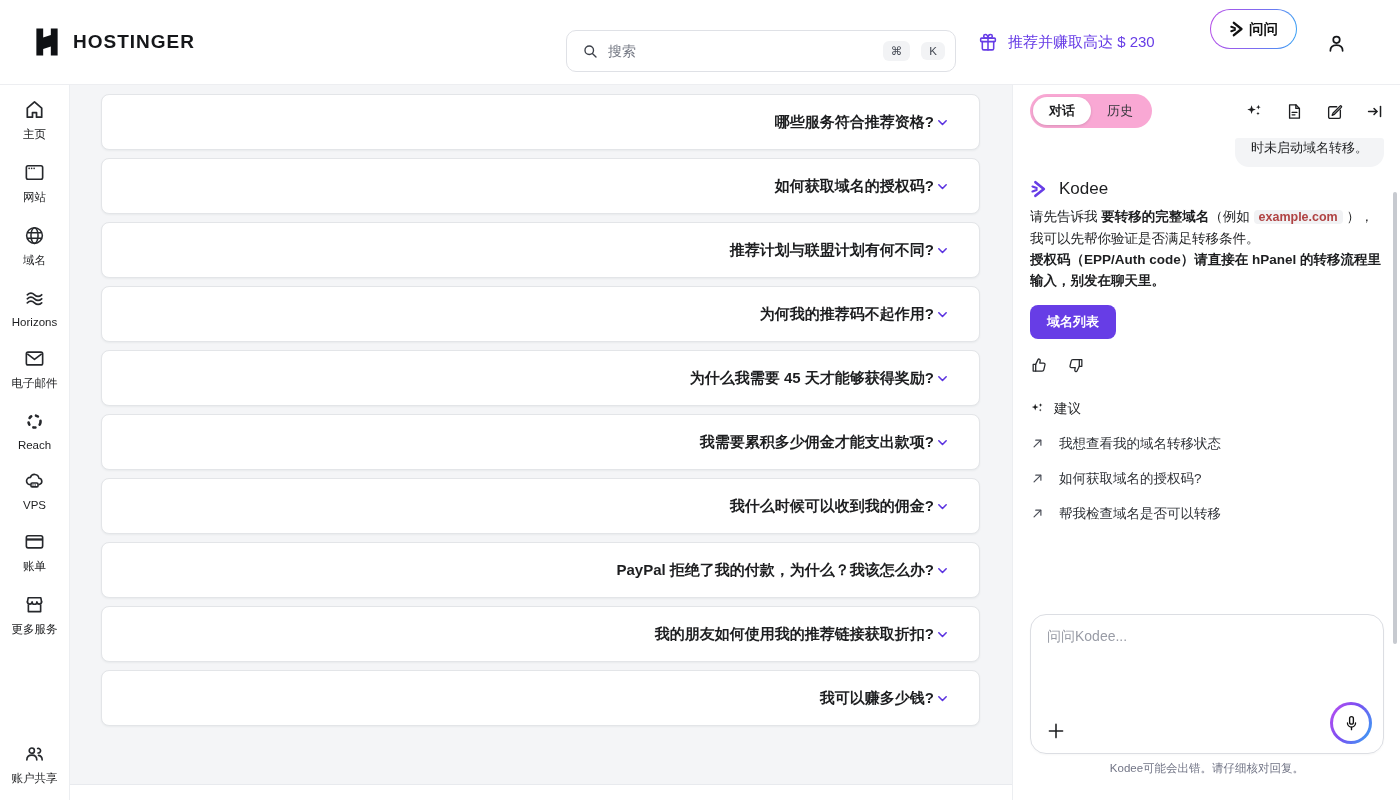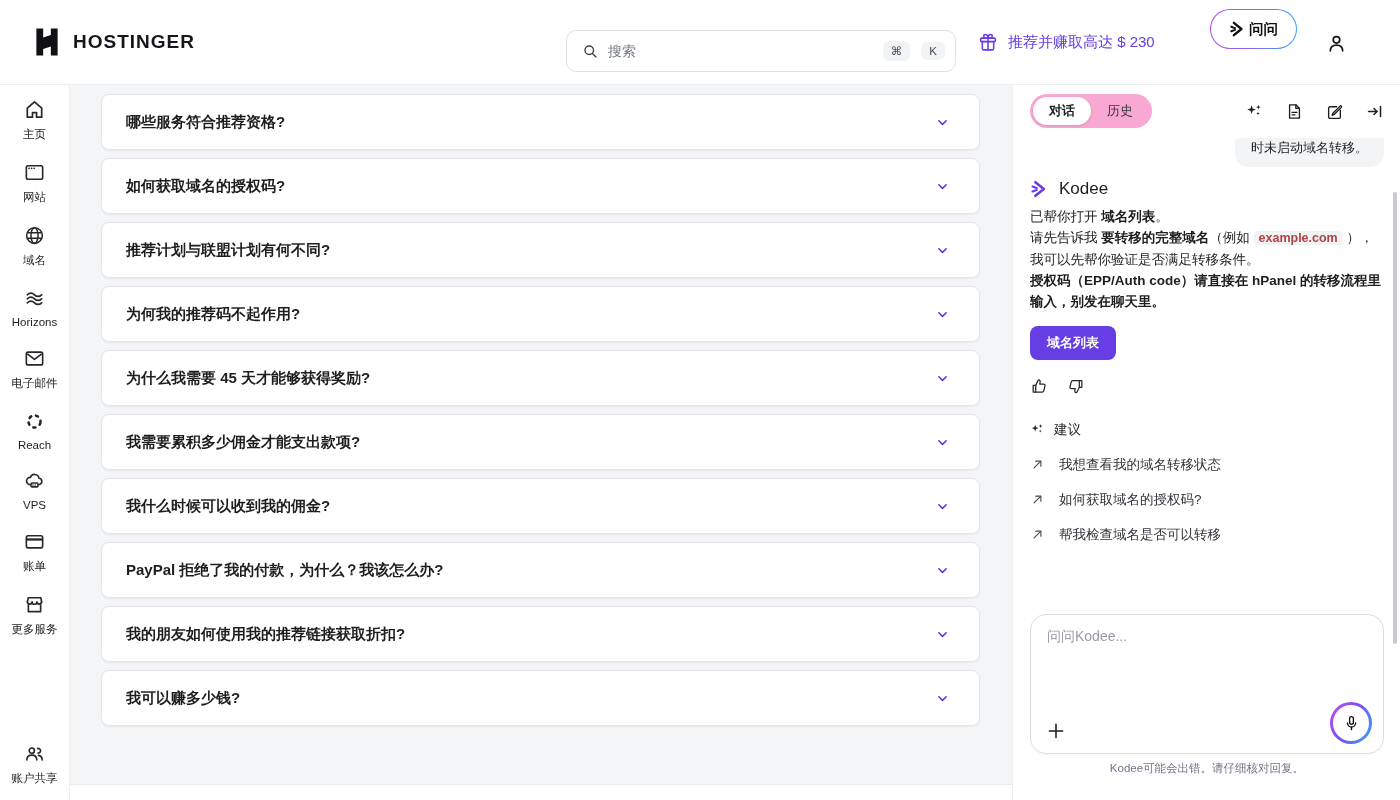--- a/index.html
+++ b/index.html
@@ -51,21 +51,21 @@
   .side-label { font-size:11.5px; color:#1d1e20; }
   .sidebar-bottom { margin-top:auto; width:100%; }
   .sidebar-bottom .side-item { margin-bottom:0; }
 
   
   .main { width:942px; background:#fff; }
   .main-surface { height:700px; background:#f4f5f7; border-bottom:1px solid #e8eaee; padding-top:9px; }
   .faq-list { margin-left:31px; width:879px; }
   .faq-card { height:56px; background:#fff; border:1px solid #e3e5e8; border-radius:8px;
     box-shadow:0 1px 2px rgba(29,30,32,.05); margin-bottom:8px; cursor:pointer;
-    display:flex; align-items:center; justify-content:space-between; padding:0 28px 0 24px; }
+    display:flex; align-items:center; justify-content:flex-end; padding:0 28px 0 24px; }
   .faq-q { font-size:15px; font-weight:700; color:#1d1e20; }
   .faq-chevron { width:17px; height:17px; color:#5b33e0; flex:none; }
 
   
   .panel { width:388px; background:#fff; border-left:1px solid #eceef1; position:relative;
     display:flex; flex-direction:column; padding:9px 16px 24px 17px; }
   .chat-top { display:flex; align-items:center; justify-content:space-between; }
   .tabs { background:#f9a8d4; border-radius:999px; padding:3px; display:flex; }
   .tab { padding:5px 16px; border-radius:999px; font-size:13px; color:#36383d; cursor:pointer; }
   .tab.active { background:#fff; font-weight:700; color:#1d1e20; box-shadow:0 1px 3px rgba(0,0,0,.14); }
@@ -482,21 +482,20 @@
       </div>
 
       <div class="kodee-row">
         <svg class="icon kodee-logo">
             <use href="#sym-kodee-icon"></use>
           </svg>
         <span class="kodee-name">Kodee</span>
       </div>
 
       <div id="kodee-msg" class="msg">
-          <div class="msg-p"><span>已帮你打开 </span><span class="b">域名列表</span><span>。</span></div>
           <div class="msg-p"><span>请先告诉我 </span><span class="b">要转移的完整域名</span><span>（例如 </span><span class="code">example.com</span><span> ），我可以先帮你验证是否满足转移条件。</span></div>
           <div class="msg-p"><span class="b">授权码（EPP/Auth code）请直接在 hPanel 的转移流程里输入，别发在聊天里。</span></div>
         </div>
 
       <div>
         <button class="action-btn">域名列表</button>
       </div>
 
       <div class="feedback">
         <svg class="icon fb-icon">

